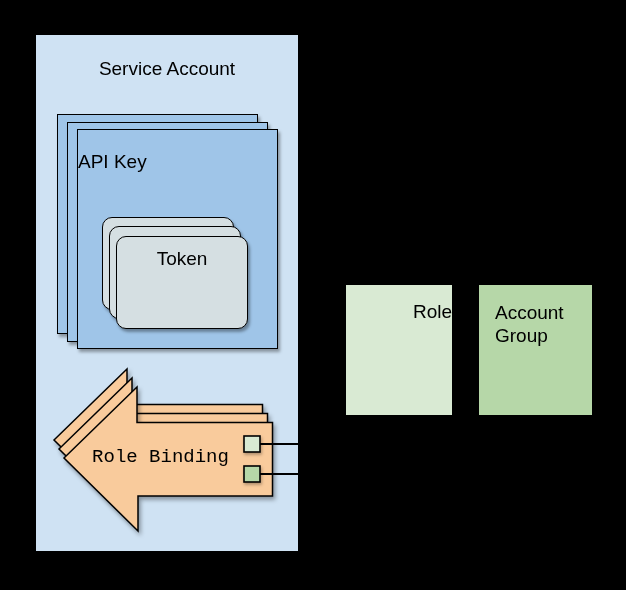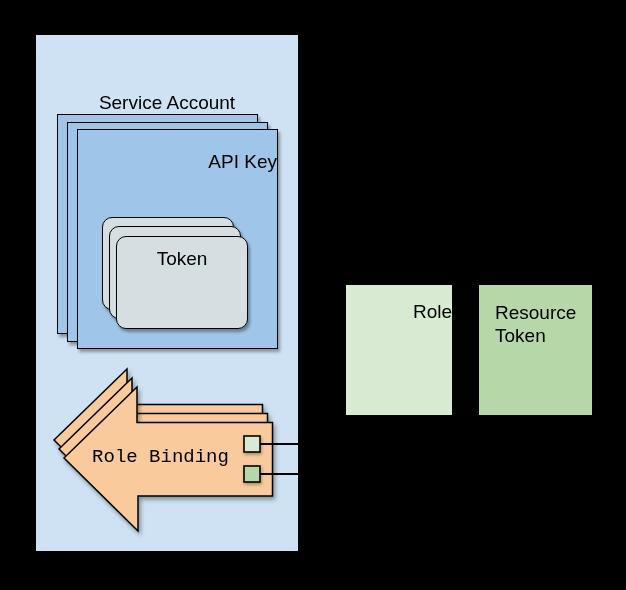--- a/index.html
+++ b/index.html
@@ -9,31 +9,31 @@
     font-family:"Liberation Sans","DejaVu Sans",sans-serif;
     font-size:19px; line-height:23px; color:#000;
   }
   .canvas * { box-sizing:border-box; }
   .abs { position:absolute; }
 
   .sa-box {
     left:35px; top:34px; width:264px; height:518px;
     background:#cfe2f3; border:1px solid #000;
   }
-  .sa-title { left:35px; top:57px; width:264px; text-align:center;margin-top:34px; }
+  .sa-title { left:35px; top:57px; width:264px; text-align:center; }
 
   .stack-layer {
     position:absolute; border:1.5px solid #000;
     box-shadow:2px 3px 3px rgba(0,0,0,0.35);
   }
   .api { width:201px; height:220px; background:#9fc5e8; }
   .api.l0 { left:57px;  top:114px; }
   .api.l1 { left:67px;  top:122px; }
   .api.l2 { left:77px;  top:129px; }
-  .api-label { width:100%; padding-top:20px; text-align:right; }
+  .api-label { width:100%; padding-top:20px; text-align:left; }
 
   .tok { width:132px; height:93px; background:#d5dfe2;border-radius:10px; }
   .tok.l0 { left:102px; top:217px; }
   .tok.l1 { left:109px; top:226px; }
   .tok.l2 { left:116px; top:236px; }
   .tok-label { width:100%; padding-top:10px; text-align:center; }
 
   .arrow-svg { left:0; top:0; width:626px; height:590px; pointer-events:none; }
   .arrow-layer { stroke:#000; stroke-width:1.5; filter:drop-shadow(2px 3px 2px rgba(0,0,0,0.35)); }
   .port { stroke:#000; stroke-width:1.6; filter:drop-shadow(1.5px 2px 1.5px rgba(0,0,0,0.3)); }
@@ -89,16 +89,16 @@
     <rect class="port" x="244" y="466" width="16" height="16" fill="#b6d7a8"></rect>
   </svg>
 
   <div class="abs rb-label">Role Binding</div>
 
   <div class="abs role-box">
     <div class="role-label">Role</div>
   </div>
 
   <div class="abs rg-box">
-    <div class="rg-label">Resource Token</div>
+    <div class="rg-label">Account Group</div>
   </div>
 
 </div>
 
 </body></html>

